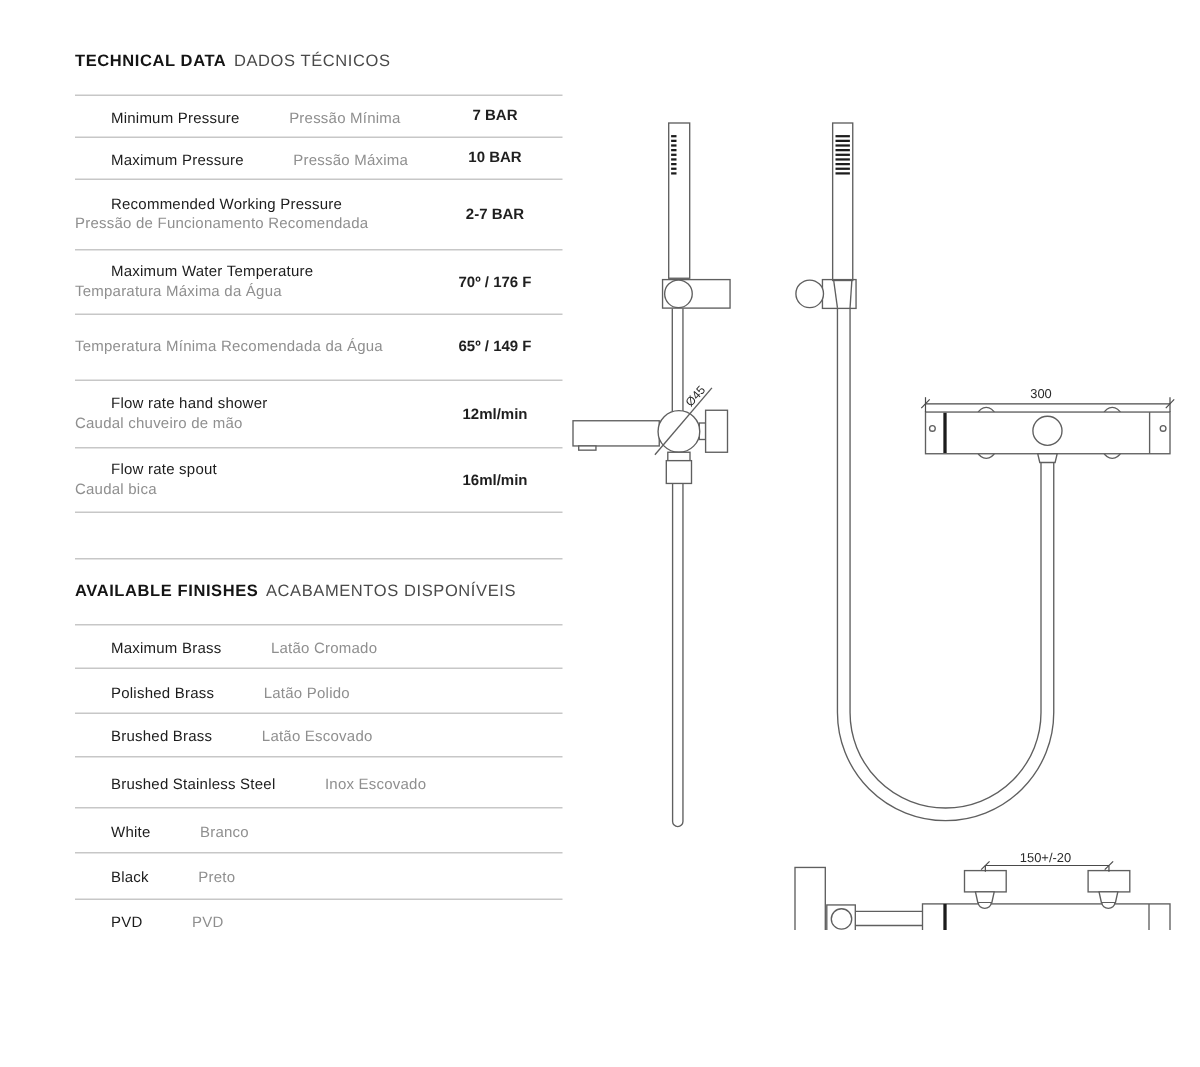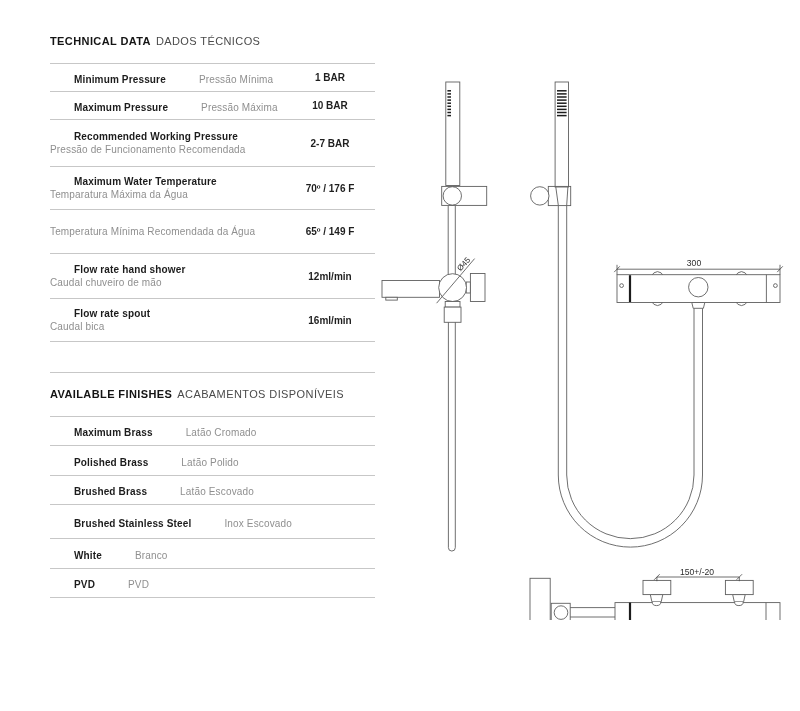--- a/index.html
+++ b/index.html
@@ -7,21 +7,21 @@
     position:relative; width:800px; height:620px; background:#ffffff;
     font-family:"Liberation Sans", sans-serif; color:#1f1f1f; overflow:hidden;
   }
   .left-col { position:absolute; left:50px; top:35px; width:325px; }
   .sec-header { height:13px; line-height:13px; font-size:11px; letter-spacing:.4px; white-space:nowrap; margin-bottom:15px; }
   .sec-header .en { font-weight:bold; color:#141414; }
   .sec-header .pt { font-weight:normal; color:#4a4a4a; margin-left:5px; }
   .tbl { border-bottom:1px solid #c7c7c7; }
   .row { display:flex; align-items:center; border-top:1px solid #c7c7c7; box-sizing:border-box; }
   .row .lbl { flex:1; padding-right:6px; }
-  .row .en { font-weight:bold; font-size:10px; color:#1c1c1c; letter-spacing:.15px;padding-left:24px; }
+  .row .en { font-weight:normal; font-size:10px; color:#1c1c1c; letter-spacing:.15px;padding-left:24px; }
   .row .pt { font-weight:normal; font-size:10px; color:#8f8f8f; letter-spacing:.15px; }
   .row.inline .pt { margin-left:5px;padding-left:28px; }
   .row.stacked .en, .row.stacked .pt { display:block; line-height:13.5px; }
   .row .val { width:78px; padding-right:12px; box-sizing:border-box; text-align:center; font-weight:bold; font-size:10px; white-space:nowrap; }
   .fin-block { margin-top:30px; border-top:1px solid #c7c7c7; }
   .fin-block .sec-header { margin:0; padding:15px 0; }
   
   svg.drawings { position:absolute; left:0; top:0; }
   svg.drawings rect, svg.drawings circle, svg.drawings ellipse, svg.drawings polygon, svg.drawings path, svg.drawings line {
     stroke:#5f5f5f; stroke-width:0.9; fill:#ffffff;
@@ -40,21 +40,21 @@
 
   <div class="left-col">
 
     <div class="sec-header">
       <span class="en">TECHNICAL DATA</span><span class="pt">DADOS TÉCNICOS</span>
     </div>
 
     <div class="tbl">
       <div class="row inline" style="height:28px">
         <div class="lbl"><span class="en">Minimum Pressure</span><span class="pt">Pressão Mínima</span></div>
-        <div class="val">1 BAR</div>
+        <div class="val">7 BAR</div>
       </div>
       <div class="row inline" style="height:28px">
         <div class="lbl"><span class="en">Maximum Pressure</span><span class="pt">Pressão Máxima</span></div>
         <div class="val">10 BAR</div>
       </div>
       <div class="row stacked" style="height:47px">
         <div class="lbl">
             <span class="en">Recommended Working Pressure</span>
             <span class="pt">Pressão de Funcionamento Recomendada</span>
           </div>
@@ -101,20 +101,23 @@
           <div class="lbl"><span class="en">Polished Brass</span><span class="pt">Latão Polido</span></div>
         </div>
         <div class="row inline" style="height:29px">
           <div class="lbl"><span class="en">Brushed Brass</span><span class="pt">Latão Escovado</span></div>
         </div>
         <div class="row inline" style="height:34px">
           <div class="lbl"><span class="en">Brushed Stainless Steel</span><span class="pt">Inox Escovado</span></div>
         </div>
         <div class="row inline" style="height:30px">
           <div class="lbl"><span class="en">White</span><span class="pt">Branco</span></div>
+        </div>
+        <div class="row inline" style="height:31px">
+          <div class="lbl"><span class="en">Black</span><span class="pt">Preto</span></div>
         </div>
         <div class="row inline" style="height:29px">
           <div class="lbl"><span class="en">PVD</span><span class="pt">PVD</span></div>
         </div>
       </div>
     </div>
 
   </div>
 
   <svg class="drawings" width="800" height="711" viewBox="0 0 800 711">

